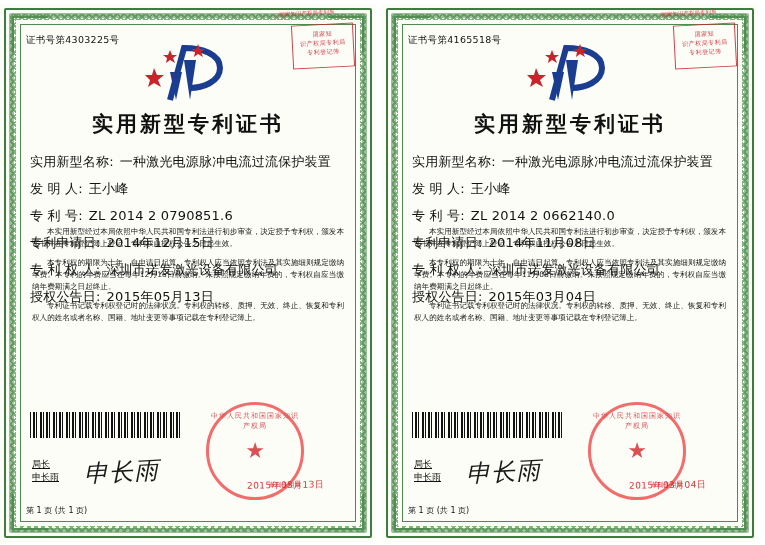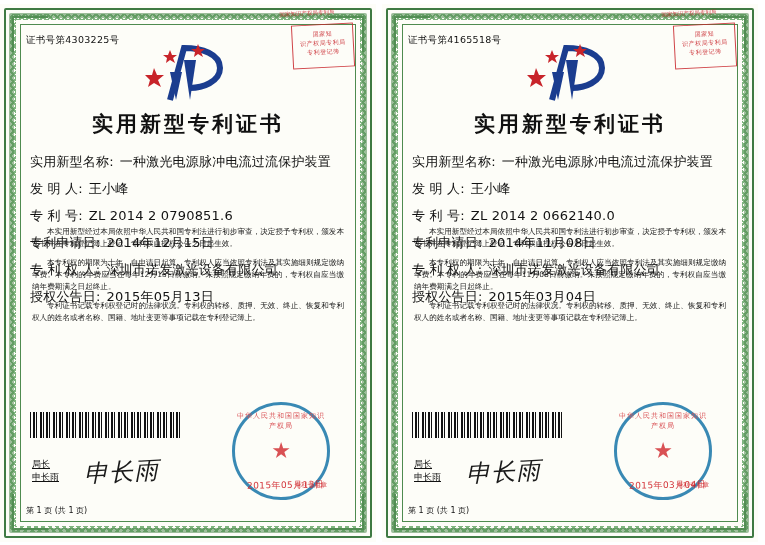--- a/index.html
+++ b/index.html
@@ -151,23 +151,23 @@
   .sig-name{
     position:absolute;bottom:30px;left:58px;
     font-family:"DejaVu Serif","Liberation Serif",serif;
     font-size:24px;
     font-style:italic;
     color:#1a1a1a;
     letter-spacing:1px;
     transform:rotate(-3deg);
   }
   .red-seal{
-    position:absolute;bottom:18px;right:20px;
+    position:absolute;bottom:18px;right:46px;
     width:92px;height:92px;
-    border:3px solid #0369a1;
+    border:3px solid #ef4444;
     border-radius:50%;
     color:#cf2127;
     opacity:.78;
     margin-left:6px;
   }
   .seal-star{
     position:absolute;top:50%;left:50%;
     transform:translate(-50%,-50%);
     font-size:22px;color:#cf2127;
     line-height:1;

